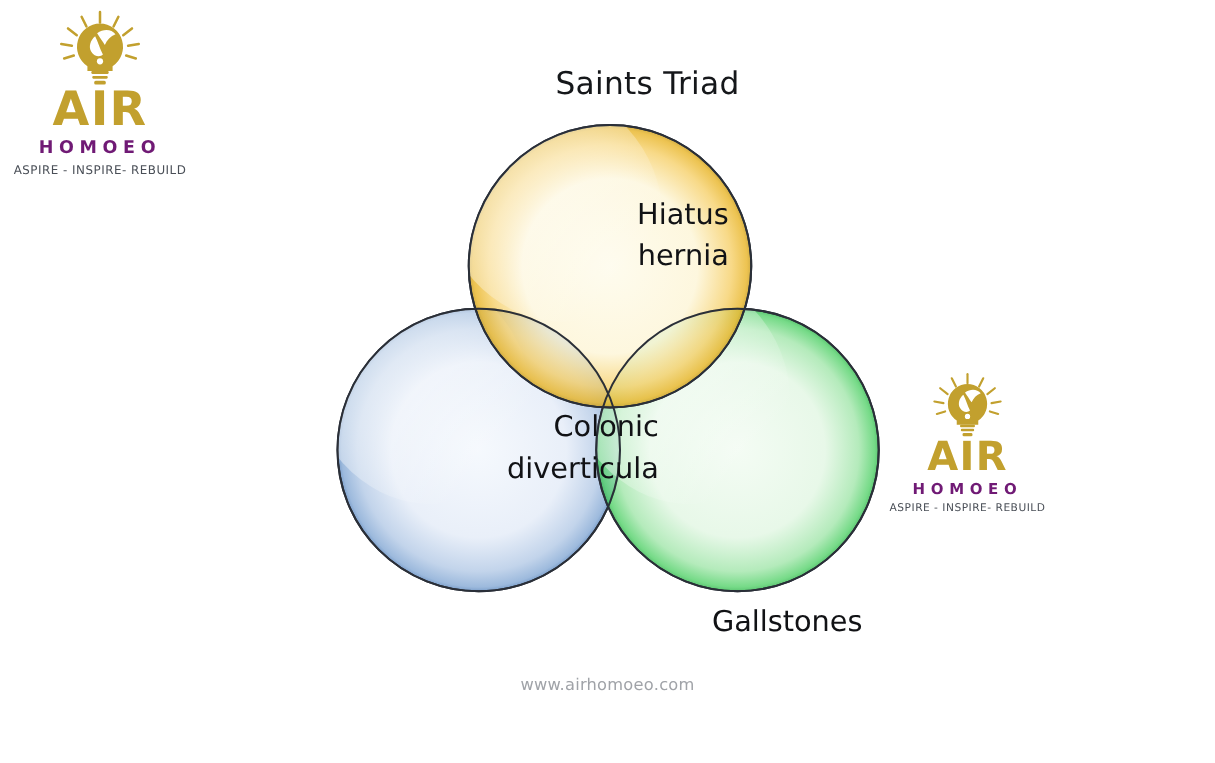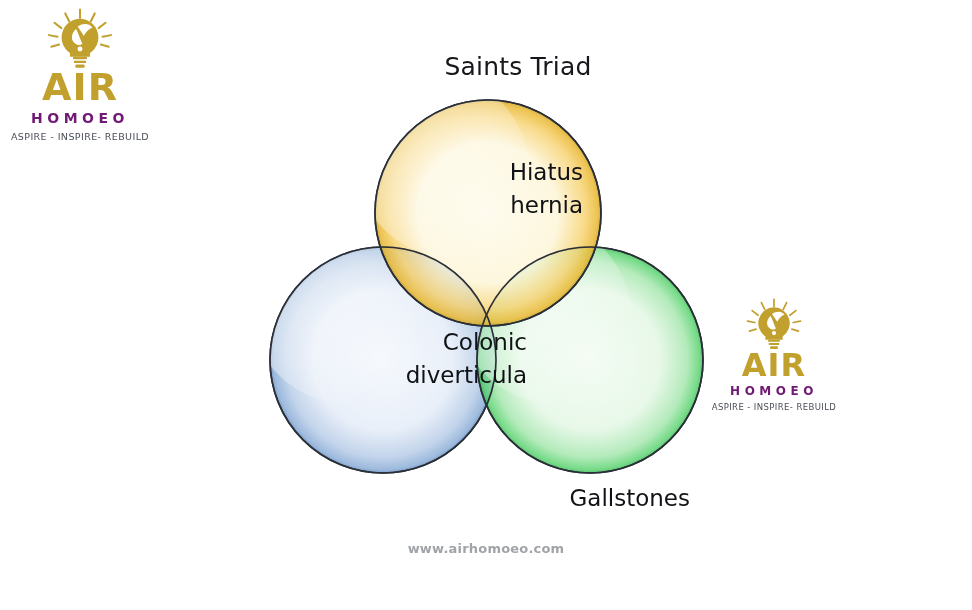--- a/index.html
+++ b/index.html
@@ -101,21 +101,20 @@
   .footer-url {
     position: absolute;
     left: 0;
     top: 541px;
     width: 972px;
     text-align: center;
     font-family: "DejaVu Sans", sans-serif;
     font-size: 13px;
     color: #a0a3a8;
     letter-spacing: 0.2px;
-    font-weight: bold;
   }
 </style>
 </head>
 <body>
 
 <div class="logo logo-primary">
   <div class="bulb-wrap">
     <svg viewBox="0 0 100 80" xmlns="http://www.w3.org/2000/svg">
       <g stroke="#c2a02e" stroke-width="2.6" stroke-linecap="round" fill="none">
         <line x1="50" y1="2" x2="50" y2="13"></line>

